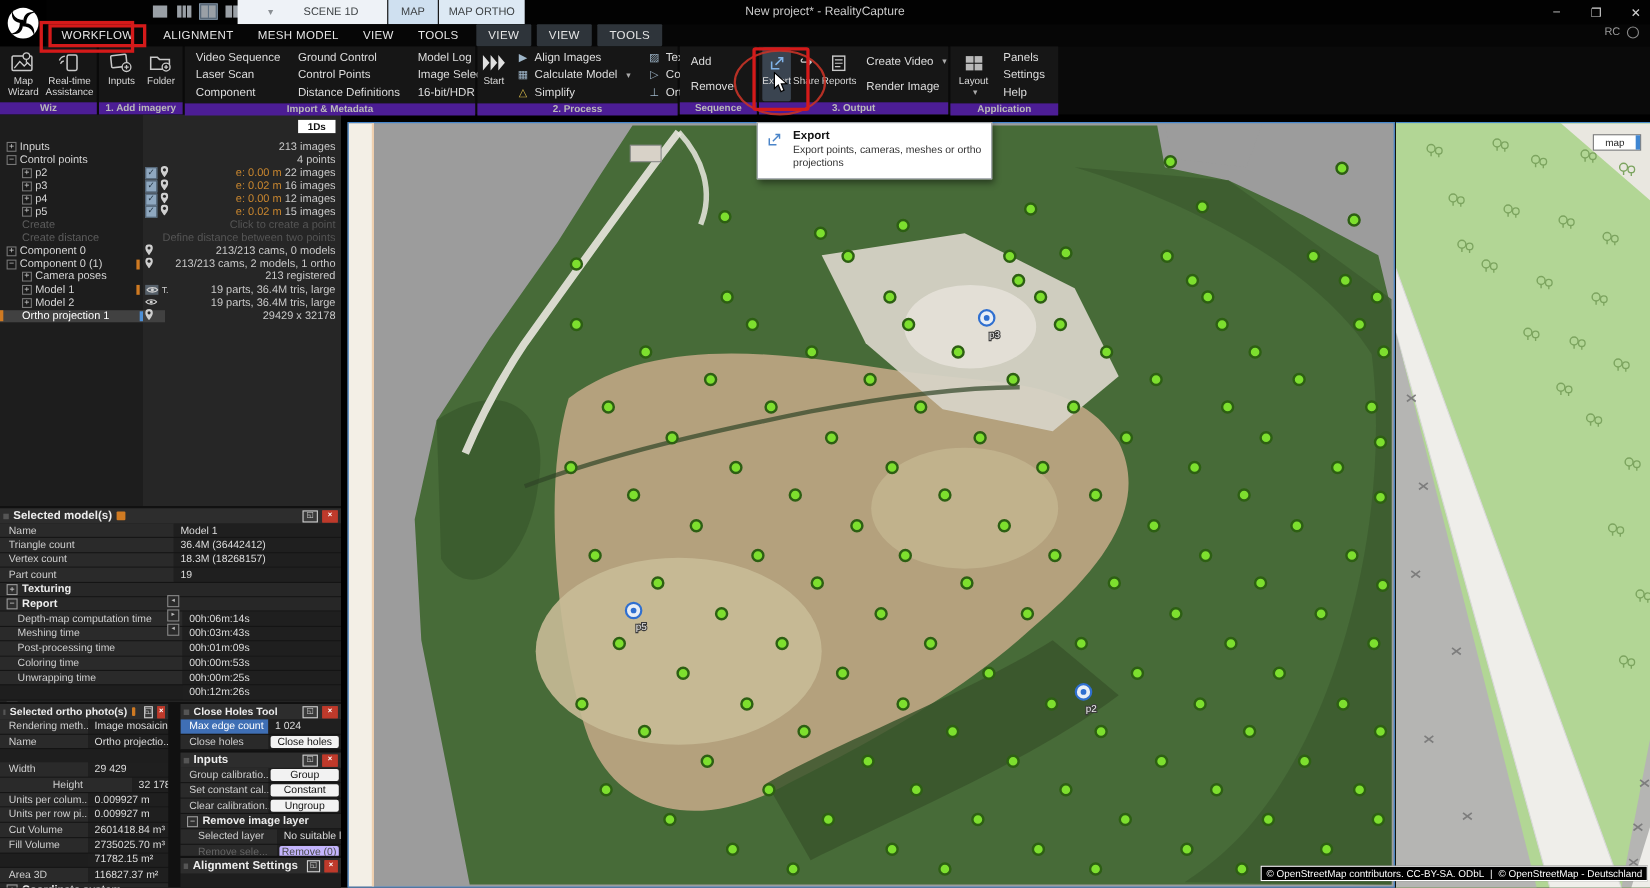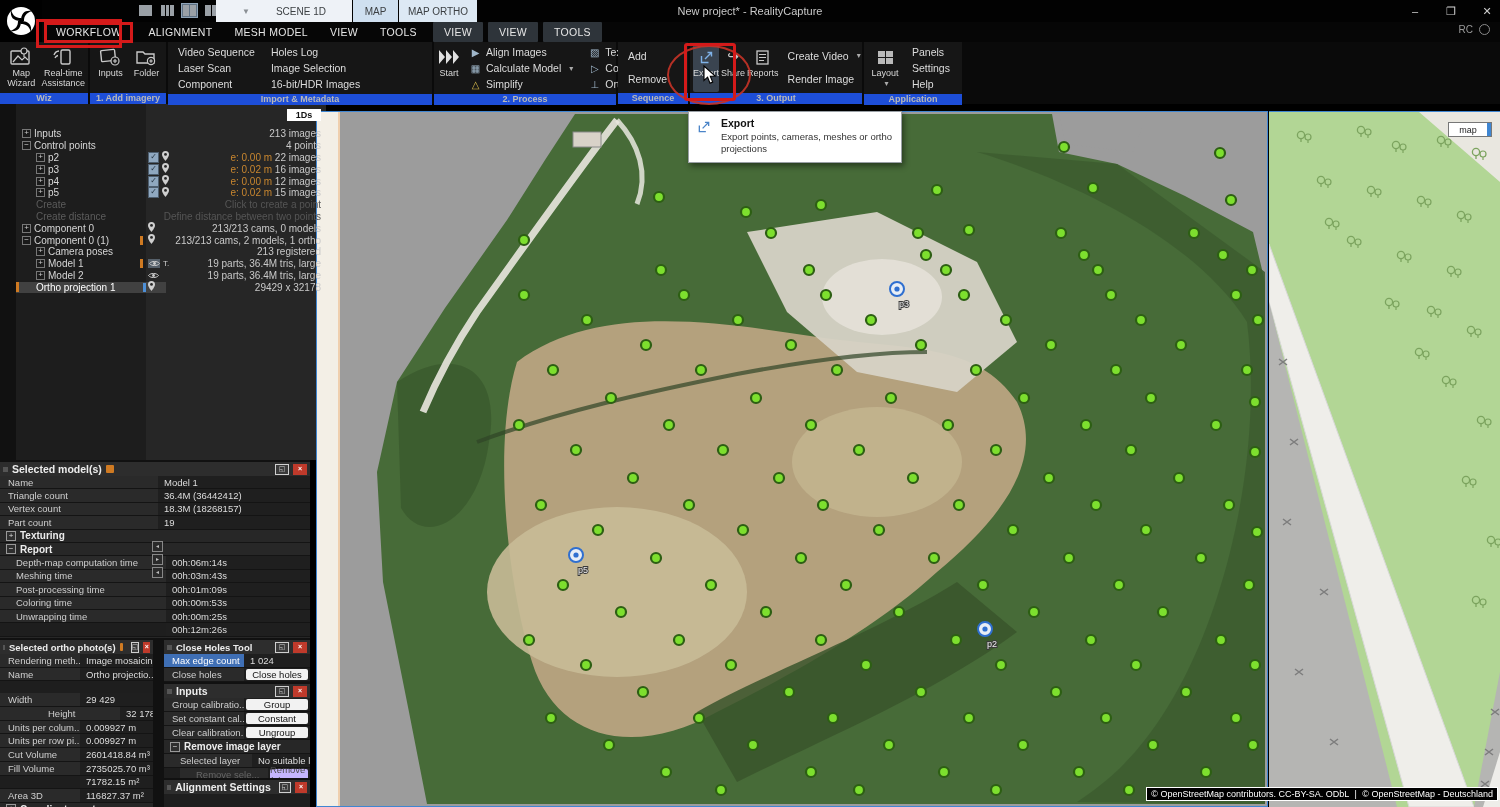--- a/index.html
+++ b/index.html
@@ -30,21 +30,21 @@
   .rtab{padding:0 11px;font-size:10.5px;color:#e6e6e6;letter-spacing:.3px;line-height:20px;}
   .rtab.boxed{border:3px solid #d41a1a;line-height:15px;padding:0 9px;margin-right:4px;}
   .rtab.dark{background:#2e343a;margin-left:5px;border-radius:1px;}
   #rc-badge{right:10px;top:24px;color:#9a9a9a;font-size:10px;display:flex;gap:6px;align-items:center;z-index:5;}
   #rc-badge .circ{width:9px;height:9px;border:1.5px solid #8a8a8a;border-radius:50%;display:inline-block;}
 
   
   #ribbon{left:0;top:42px;right:0;height:62px;background:#0a0a0a;display:flex;z-index:4;}
   .rgroup{display:flex;flex-direction:column;background:#161616;margin-right:2px;}
   .rgroup .content{flex:1;display:flex;align-items:stretch;padding:1px 3px;gap:2px;}
-  .rgroup .glabel{height:11px;background:#1d4ed8;color:#b9b9b9;font-size:9px;font-weight:bold;text-align:center;line-height:11px;}
+  .rgroup .glabel{height:11px;background:#4c1d95;color:#b9b9b9;font-size:9px;font-weight:bold;text-align:center;line-height:11px;}
   .bigbtn{width:44px;display:flex;flex-direction:column;align-items:center;justify-content:flex-start;padding-top:2px;
           font-size:9px;color:#d8d8d8;text-align:center;line-height:1.08;}
   .bigbtn .bicon{height:24px;display:flex;align-items:center;justify-content:center;}
   .tcol{display:flex;flex-direction:column;justify-content:space-around;padding:1px 0;}
   .titem{font-size:10.5px;color:#dcdcdc;padding:0 7px;height:16px;display:flex;align-items:center;gap:5px;white-space:nowrap;}
   .iglyph{font-size:10px;color:#9fb6c9;width:11px;text-align:center;}
   .dd{color:#aaa;font-size:8px;margin-left:3px;}
   #export-btn{background:#3a4450;position:relative;width:44px;border-radius:2px;}
   #gallery-arrow{display:flex;align-items:center;color:#aaa;font-size:8px;padding:0 2px;}
 
@@ -54,21 +54,21 @@
 
   
   #tooltip{left:688px;top:111px;width:172px;background:#fff;border:1px solid #9aa0a6;z-index:60;
            box-shadow:2px 3px 6px rgba(0,0,0,.45);padding:5px 8px 6px 32px;}
   #tooltip .ticon{position:absolute;left:8px;top:8px;}
   #tooltip .ttitle{font-size:10.5px;font-weight:bold;color:#111;margin-bottom:2px;}
   #tooltip .tbody{font-size:9.5px;color:#333;line-height:1.3;}
 
   
   #left-col{left:0;top:104px;width:310px;height:703px;background:#111;}
-  #tree-panel{position:absolute;left:16px;top:0;width:310px;height:356px;background:#1d1d1d;overflow:hidden;}
+  #tree-panel{position:absolute;left:0;top:0;width:310px;height:356px;background:#1d1d1d;overflow:hidden;}
   #tree-values-bg{position:absolute;left:130px;top:0;bottom:0;right:0;background:#262626;}
   #tree-badge{position:absolute;right:5px;top:5px;width:34px;height:12px;background:#fff;color:#111;
               font-size:9px;font-weight:bold;text-align:center;line-height:12px;z-index:3;}
   #tree-rows{position:absolute;left:0;top:24px;right:0;z-index:2;}
   .trow{position:relative;height:11.8px;display:flex;align-items:center;font-size:10px;}
   .trow .tlabel{width:130px;display:flex;align-items:center;gap:3px;color:#d6d6d6;white-space:nowrap;overflow:hidden;}
   .trow.dim .tlabel{color:#5c5c5c;}
   .trow .exp{width:7px;height:7px;border:1px solid #777;background:#1a1a1a;color:#ccc;font-size:8px;line-height:6px;text-align:center;flex:0 0 auto;}
   .trow .ticons{position:absolute;left:132px;display:flex;gap:3px;align-items:center;}
   .trow .tval{position:absolute;right:5px;white-space:nowrap;color:#c9c9c9;}
@@ -260,21 +260,26 @@
   </div>
 
   <div class="rgroup" style="width:264px">
     <div class="content" id="import-cols">
         <div class="tcol">
           <div class="titem">Video Sequence</div>
           <div class="titem">Laser Scan</div>
           <div class="titem">Component</div>
         </div>
         <div class="tcol">
-          <div class="titem">Holes Log</div>
+          <div class="titem">Ground Control</div>
+          <div class="titem">Control Points</div>
+          <div class="titem">Distance Definitions</div>
+        </div>
+        <div class="tcol">
+          <div class="titem">Model Log</div>
           <div class="titem">Image Selection</div>
           <div class="titem">16-bit/HDR Images</div>
         </div>
       </div>
     <div class="glabel">Import &amp; Metadata</div>
   </div>
 
   <div class="rgroup" style="width:182px">
     <div class="content">
       <div class="bigbtn" style="width:30px">
@@ -740,21 +745,21 @@
           <span class="pbtn">Ungroup</span>
         </div>
         <div class="prow sect" style="height: 13px; align-items: center;">
           <span class="sexp">−</span>
           <span class="stitle">Remove image layer</span>
         </div>
         <div class="prow" style="height: 13px;">
           <span class="plabel" style="width: 72px; padding-left: 16px;">Selected layer</span>
           <span class="pval">No suitable layer</span>
         </div>
-        <div class="prow dim" style="height: 13px; margin-left: 16px;">
+        <div class="prow dim" style="height: 13px;">
           <span class="plabel" style="width: 72px; padding-left: 16px;">Remove sele...</span>
           <span class="pbtn">Remove (0)</span>
         </div>
       </div>
   </div>
 
   <div class="panel" id="alignment-panel" style="left:164px;top:676px;width:146px;height:27px;">
     <div class="phead">
       <span class="pdot"></span>
       <span class="ptitle">Alignment Settings</span>

